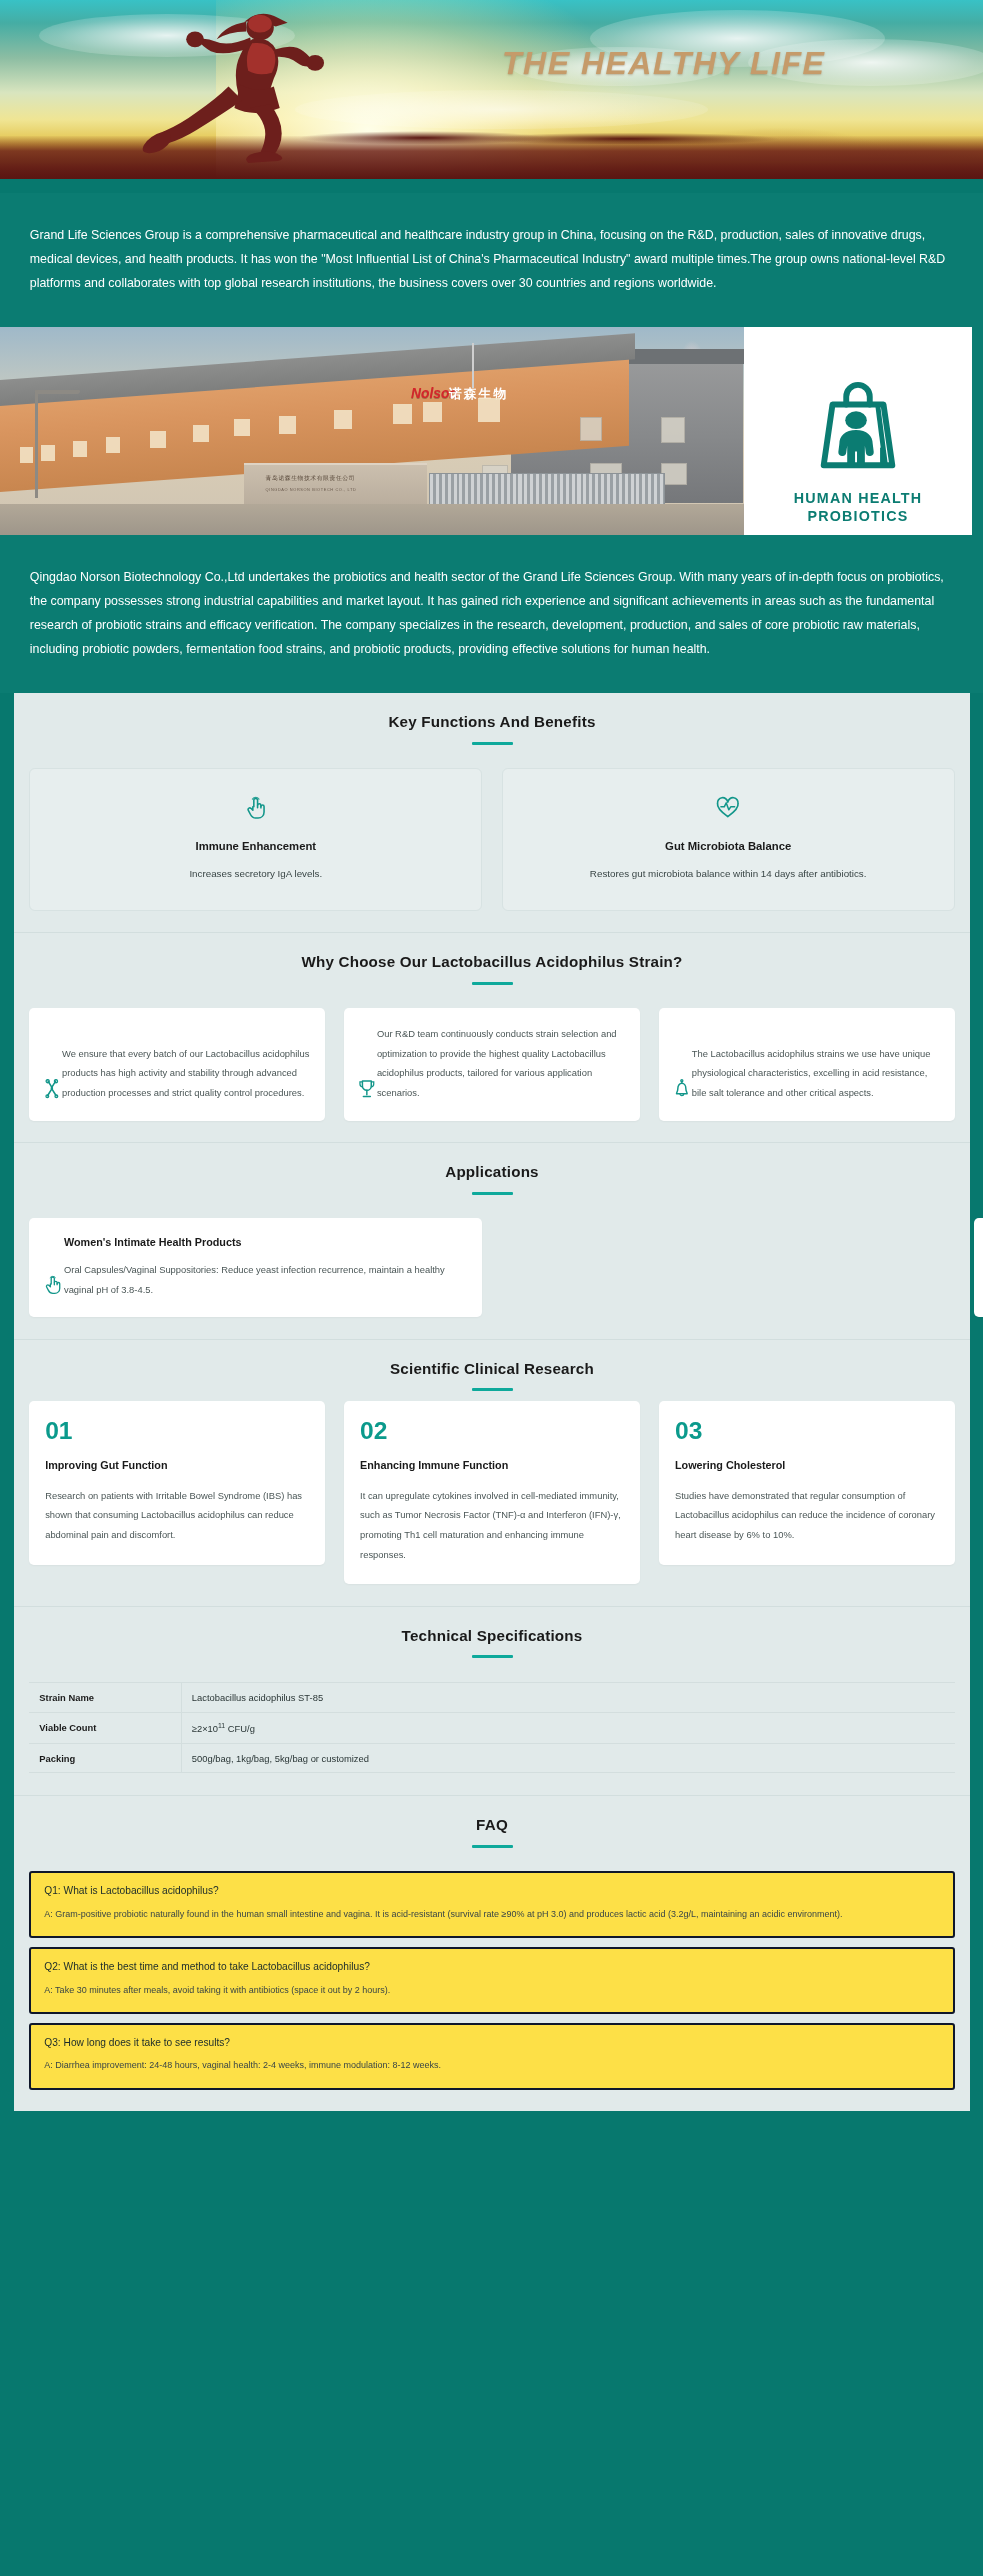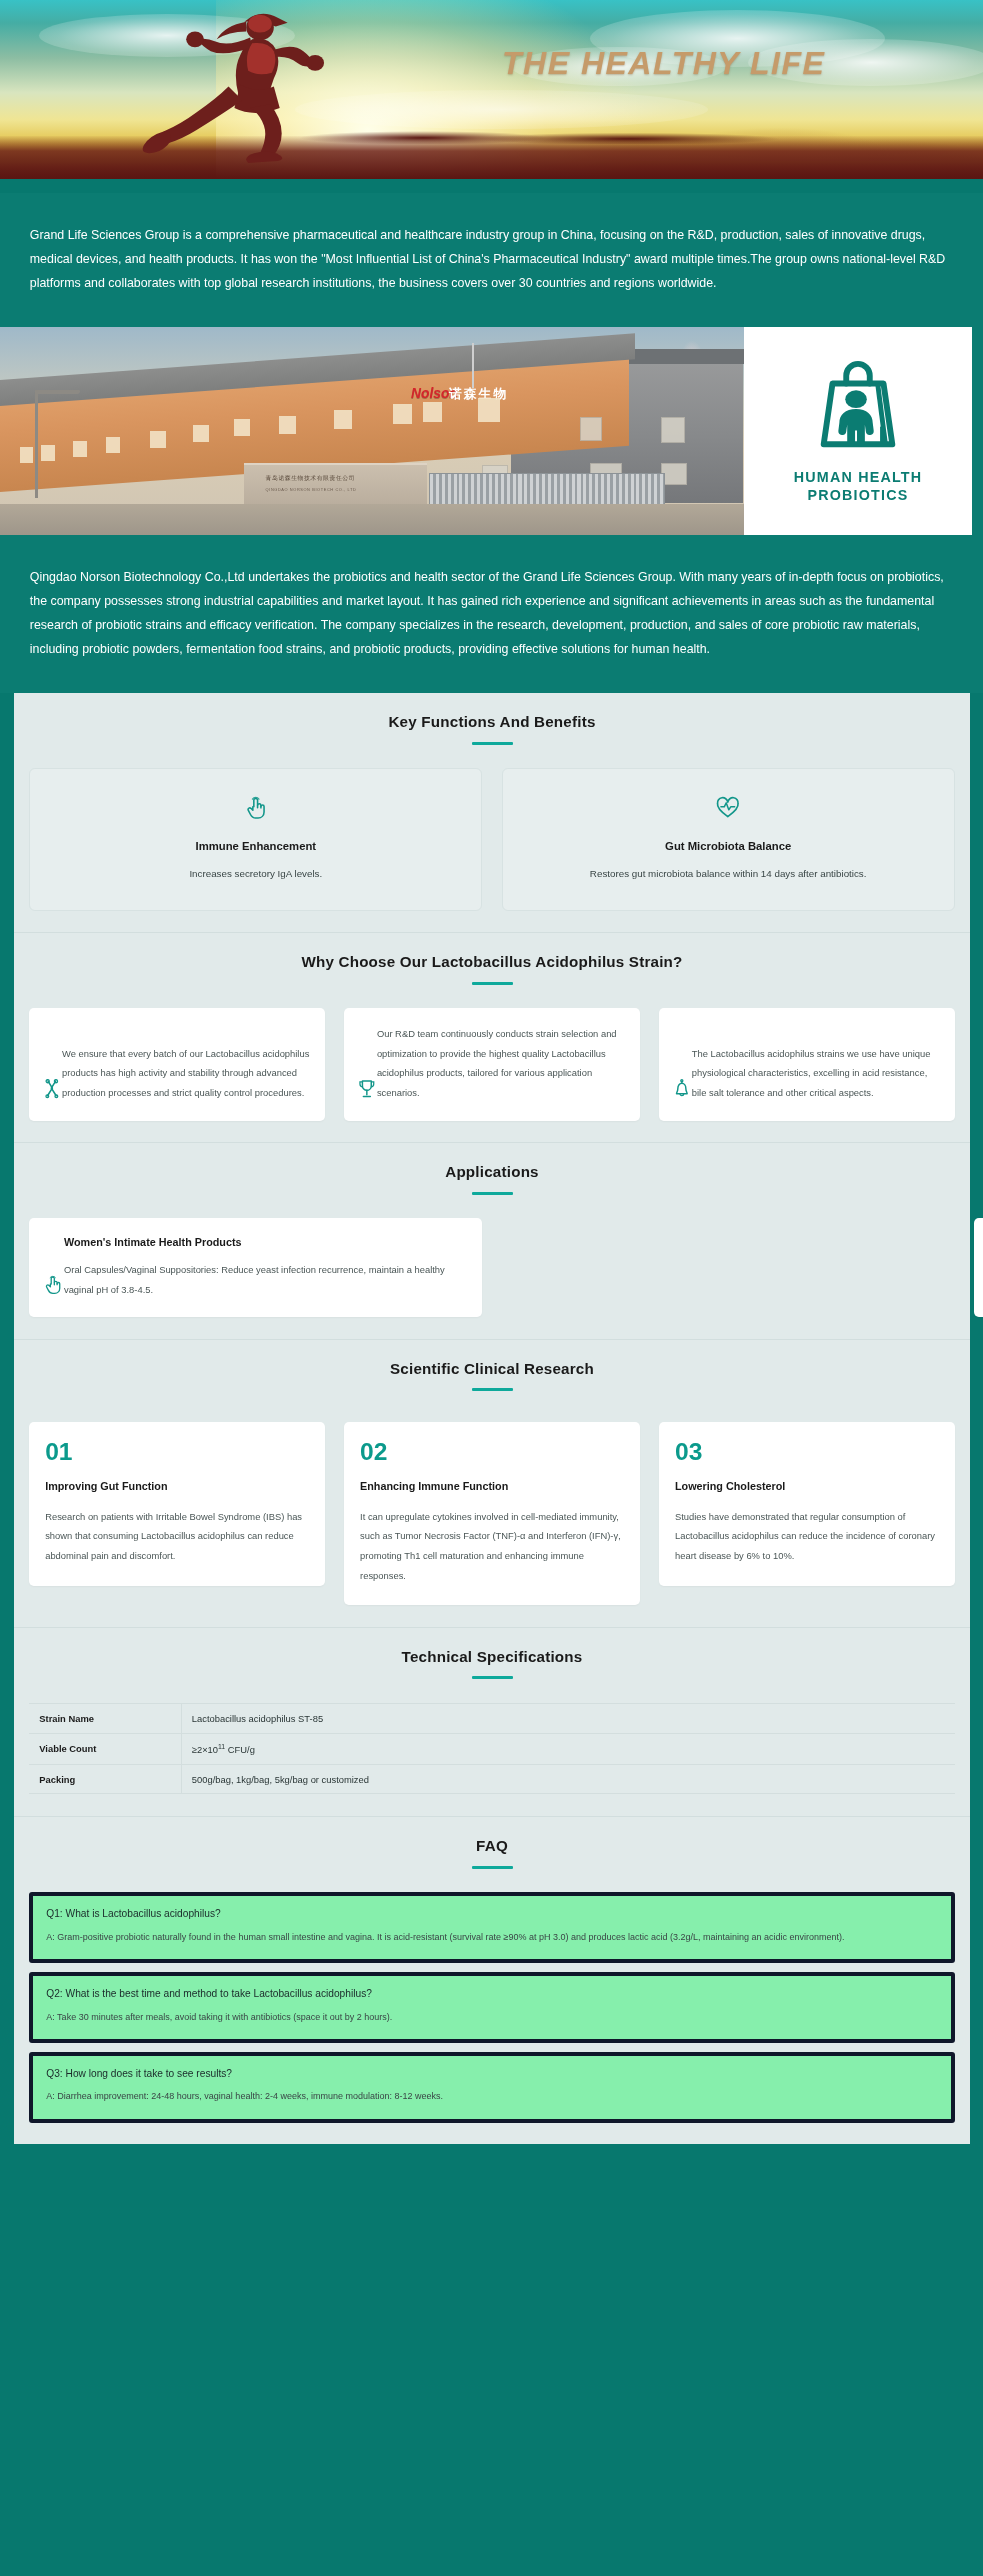--- a/index.html
+++ b/index.html
@@ -129,21 +129,21 @@
     border:1px solid #8c9296;
   }
   .f-road { position:absolute; left:0; bottom:0; width:744px; height:31.5px; background:linear-gradient(to bottom,#b2a898,#9e968a); }
   .f-pole { position:absolute; left:35px; top:63px; width:3px; height:108px; background:#8d8a84; }
   .f-pole:before { content:""; position:absolute; left:0; top:0; width:45px; height:3.9px; background:#8d8a84; border-radius:3px; transform:skewX(-20deg); }
   .f-smoke { position:absolute; left:679px; top:13.8px; width:25.6px; height:39px; background:radial-gradient(ellipse at 50% 70%, rgba(240,215,215,.9) 0%, rgba(240,215,215,0) 72%); }
   .f-flag { position:absolute; left:472px; top:15.7px; width:2px; height:45px; background:#cfcfcf; }
 
   .logo-panel {
     width:228px; height:208px; background:#ffffff;
-    display:flex; flex-direction:column; align-items:center; justify-content:center;
+    display:flex; flex-direction:column; align-items:center; justify-content:flex-end;
     padding:9.8px 5.9px;
   }
   .logo-panel svg { display:block; }
   .logo-text {
     margin-top:7.9px; text-align:center;
     color:#0b7c72; font-weight:bold; font-size:14.3px; line-height:1.28;
     letter-spacing:1.2px;
   }
 
   
@@ -181,41 +181,41 @@
   .wcard .ico { flex:0 0 17.7px; padding-top:2px; }
   .wcard .body { flex:1; }
   .wcard .body p { font-size:9.4px; color:#4a5656; line-height:2.1; }
   .wcard .body h4 { font-size:10.8px; font-weight:bold; color:#1a1a1a; line-height:1.6; }
   .wcard .body h4 + p { margin-top:8.9px; }
 
   .apps .wcard { flex:0 0 calc(50% - 9.8px); }
   .apps .spacer { flex:0 0 calc(50% - 9.8px); }
 
   
-  .rcards { display:flex; gap:19.7px; margin-top:31px; align-items:flex-start; }
+  .rcards { display:flex; gap:19.7px; margin-top:10px; align-items:flex-start; }
   .rcard {
     flex:1; background:#ffffff; border-radius:4.9px; padding:17.7px 15.7px 19.7px 15.7px;
     box-shadow:0 1px 2px rgba(0,0,0,0.04);
   }
   .rcard .num { font-size:24.6px; font-weight:bold; color:#0B9A8C; line-height:1; }
   .rcard h4 { font-size:10.8px; font-weight:bold; color:#1a1a1a; margin-top:12.8px; line-height:1.6; }
   .rcard p { font-size:9.4px; color:#4a5656; line-height:2.1; margin-top:11.8px; }
 
   
   table.spec { width:100%; border-collapse:collapse; margin-top:23.6px; font-size:9.4px; }
   table.spec tr { border-bottom:1px solid #d3dede; }
   table.spec tr:first-child { border-top:1px solid #d3dede; }
   table.spec td { padding:8.9px 9.8px; color:#2a3636; }
   table.spec td.k { width:152px; font-weight:bold; border-right:1px solid #d3dede; color:#1a1a1a; }
   sup { font-size:6.9px; }
 
   
   .faq-list { margin-top:23.6px; }
   .faq-item {
-    background:#86efac; border:4px solid #0f172a; border-radius:3px;
+    background:#fde047; border:2px solid #0f172a; border-radius:3px;
     padding:11.8px 12.8px 12.8px 12.8px; margin-bottom:8.9px;
   }
   .faq-item:last-child { margin-bottom:0; }
   .faq-q { font-size:10.2px; color:#1a2a2a; }
   .faq-a { font-size:9px; color:#3a4646; line-height:1.95; margin-top:9.8px; }
 </style>
 </head>
 <body>
 
 <div class="page">

